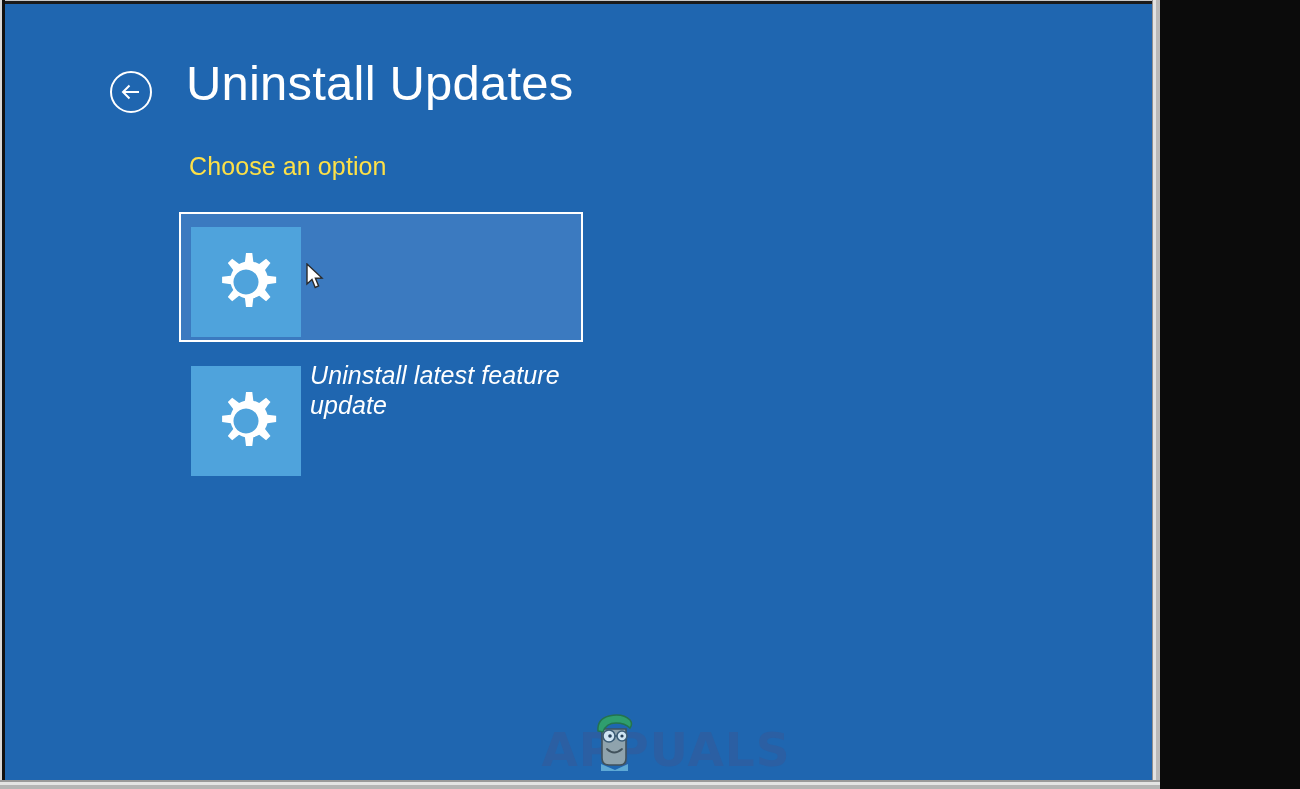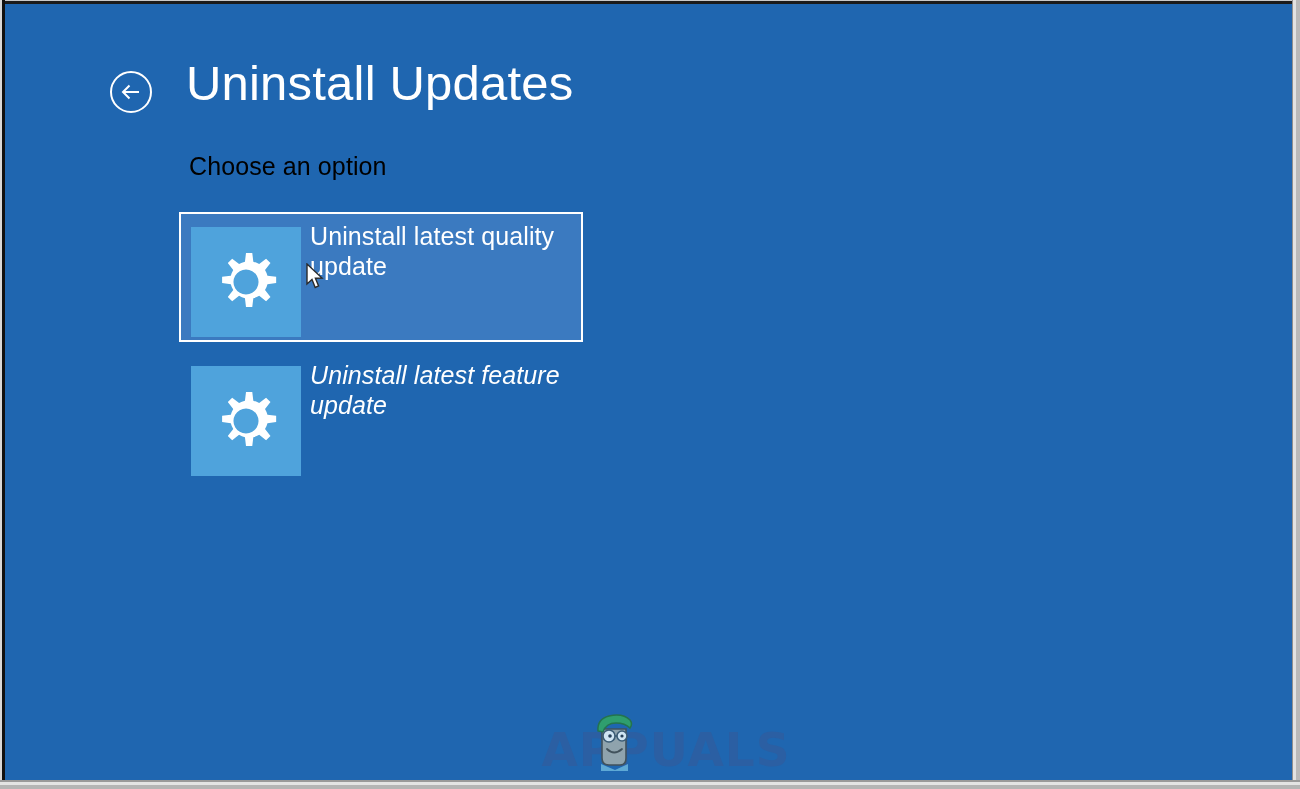--- a/index.html
+++ b/index.html
@@ -13,21 +13,21 @@
     height: 789px;
     overflow: hidden;
     font-family: "Liberation Sans", sans-serif;
     -webkit-font-smoothing: antialiased;
   }
 
   
   #screen {
     position: absolute;
     left: 0; top: 0;
-    width: 1300px;
+    width: 1160px;
     height: 789px;
     background: #1f66b0;
     overflow: hidden;
   }
   .edge {
     position: absolute;
     pointer-events: none;
   }
   .edge-left   { left: 0;  top: 0;  width: 5px;  height: 789px; background: linear-gradient(to right,#d8d8d8 0 2px,#101010 2px 5px); }
   .edge-top    { left: 0;  top: 0;  width: 1300px; height: 4px;  background: linear-gradient(to bottom,#c9c9c9 0 1px,#1b1b1b 1px 4px); }
@@ -62,21 +62,21 @@
     white-space: nowrap;
     line-height: 1.1;
   }
 
   #subtitle {
     position: absolute;
     left: 189px;
     top: 152px;
     font-size: 25px;
     font-weight: 300;
-    color: #000000;
+    color: #fde047;
     letter-spacing: 0.1px;
     white-space: nowrap;
   }
 
   
   #options {
     position: absolute;
     left: 0;
     top: 0;
     width: 1300px;
@@ -225,21 +225,20 @@
               l-10.4 8.3 -6.7-6.7 8.3-10.4
               a31.5 31.5 0 0 1 -3.7-8.9
               l-13.2-1.6 0-9.5 13.2-1.6
               a31.5 31.5 0 0 1 3.7-8.9
               l-8.3-10.4 6.7-6.7 10.4 8.3
               a31.5 31.5 0 0 1 8.9-3.7
               z
               M50 31 a19 19 0 1 0 0.01 0 z"></path>
           </svg>
         </div>
-        <div class="tile-label">Uninstall latest quality update</div>
       </div>
     </div>
 
     <div class="option-tile tile-1">
       <div class="tile-inner">
         <div class="tile-icon-box">
           <svg width="66" height="66" viewBox="0 0 100 100">
             <path fill="#ffffff" fill-rule="evenodd" d="
               M50 6
               l9.5 0 1.6 13.2

